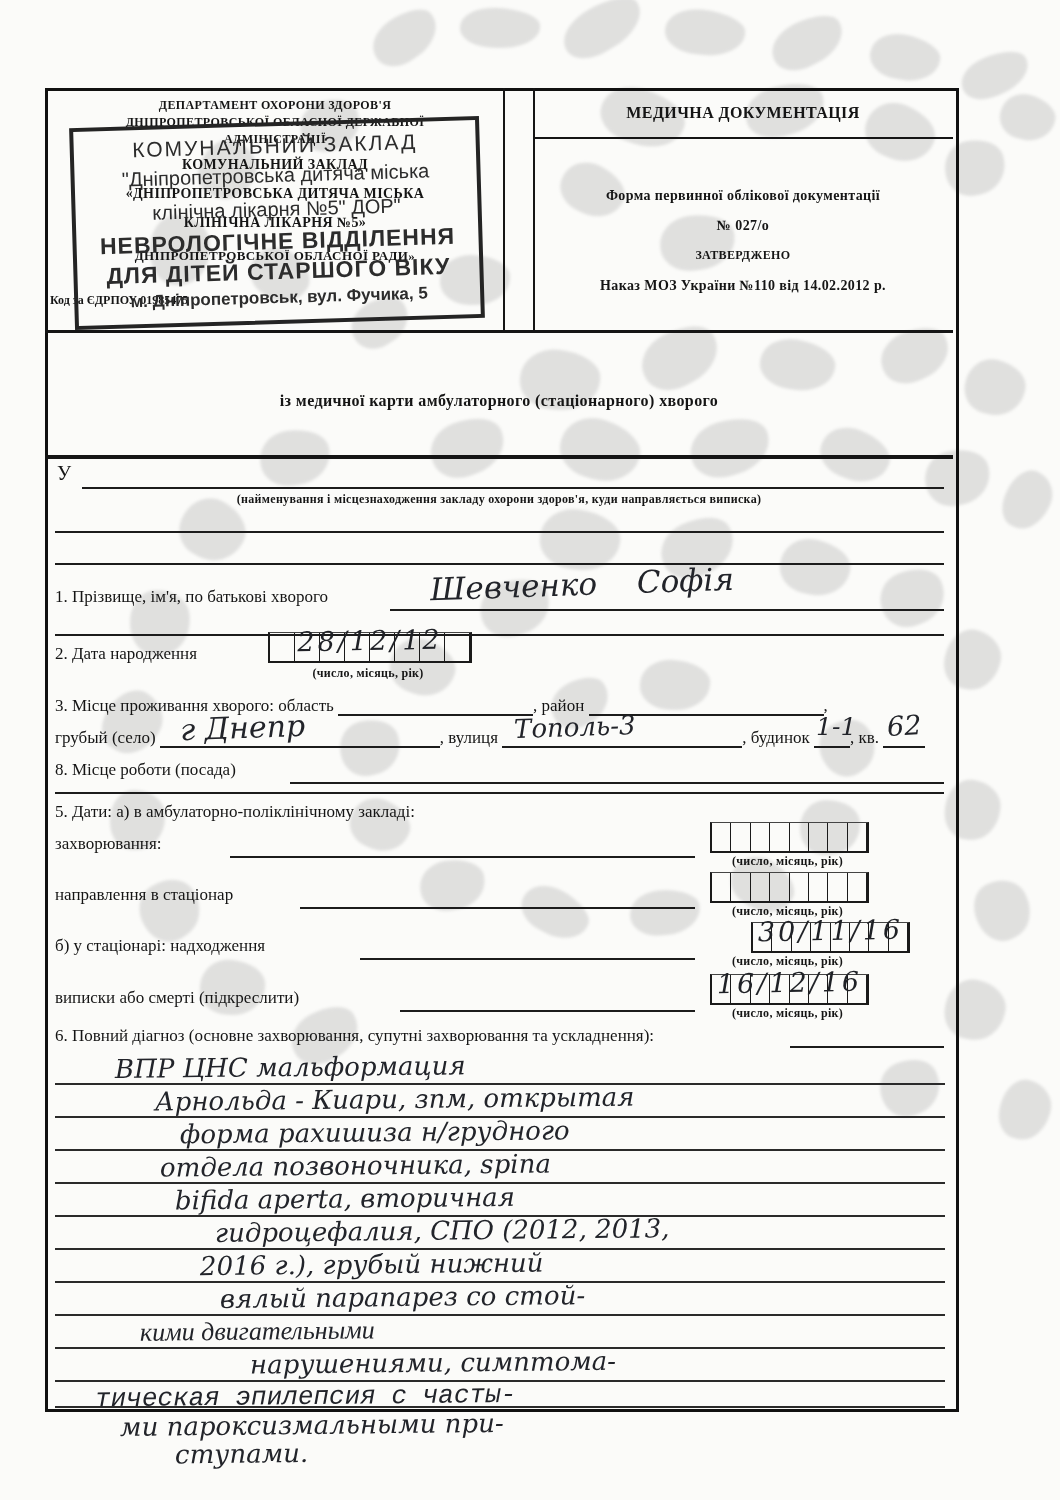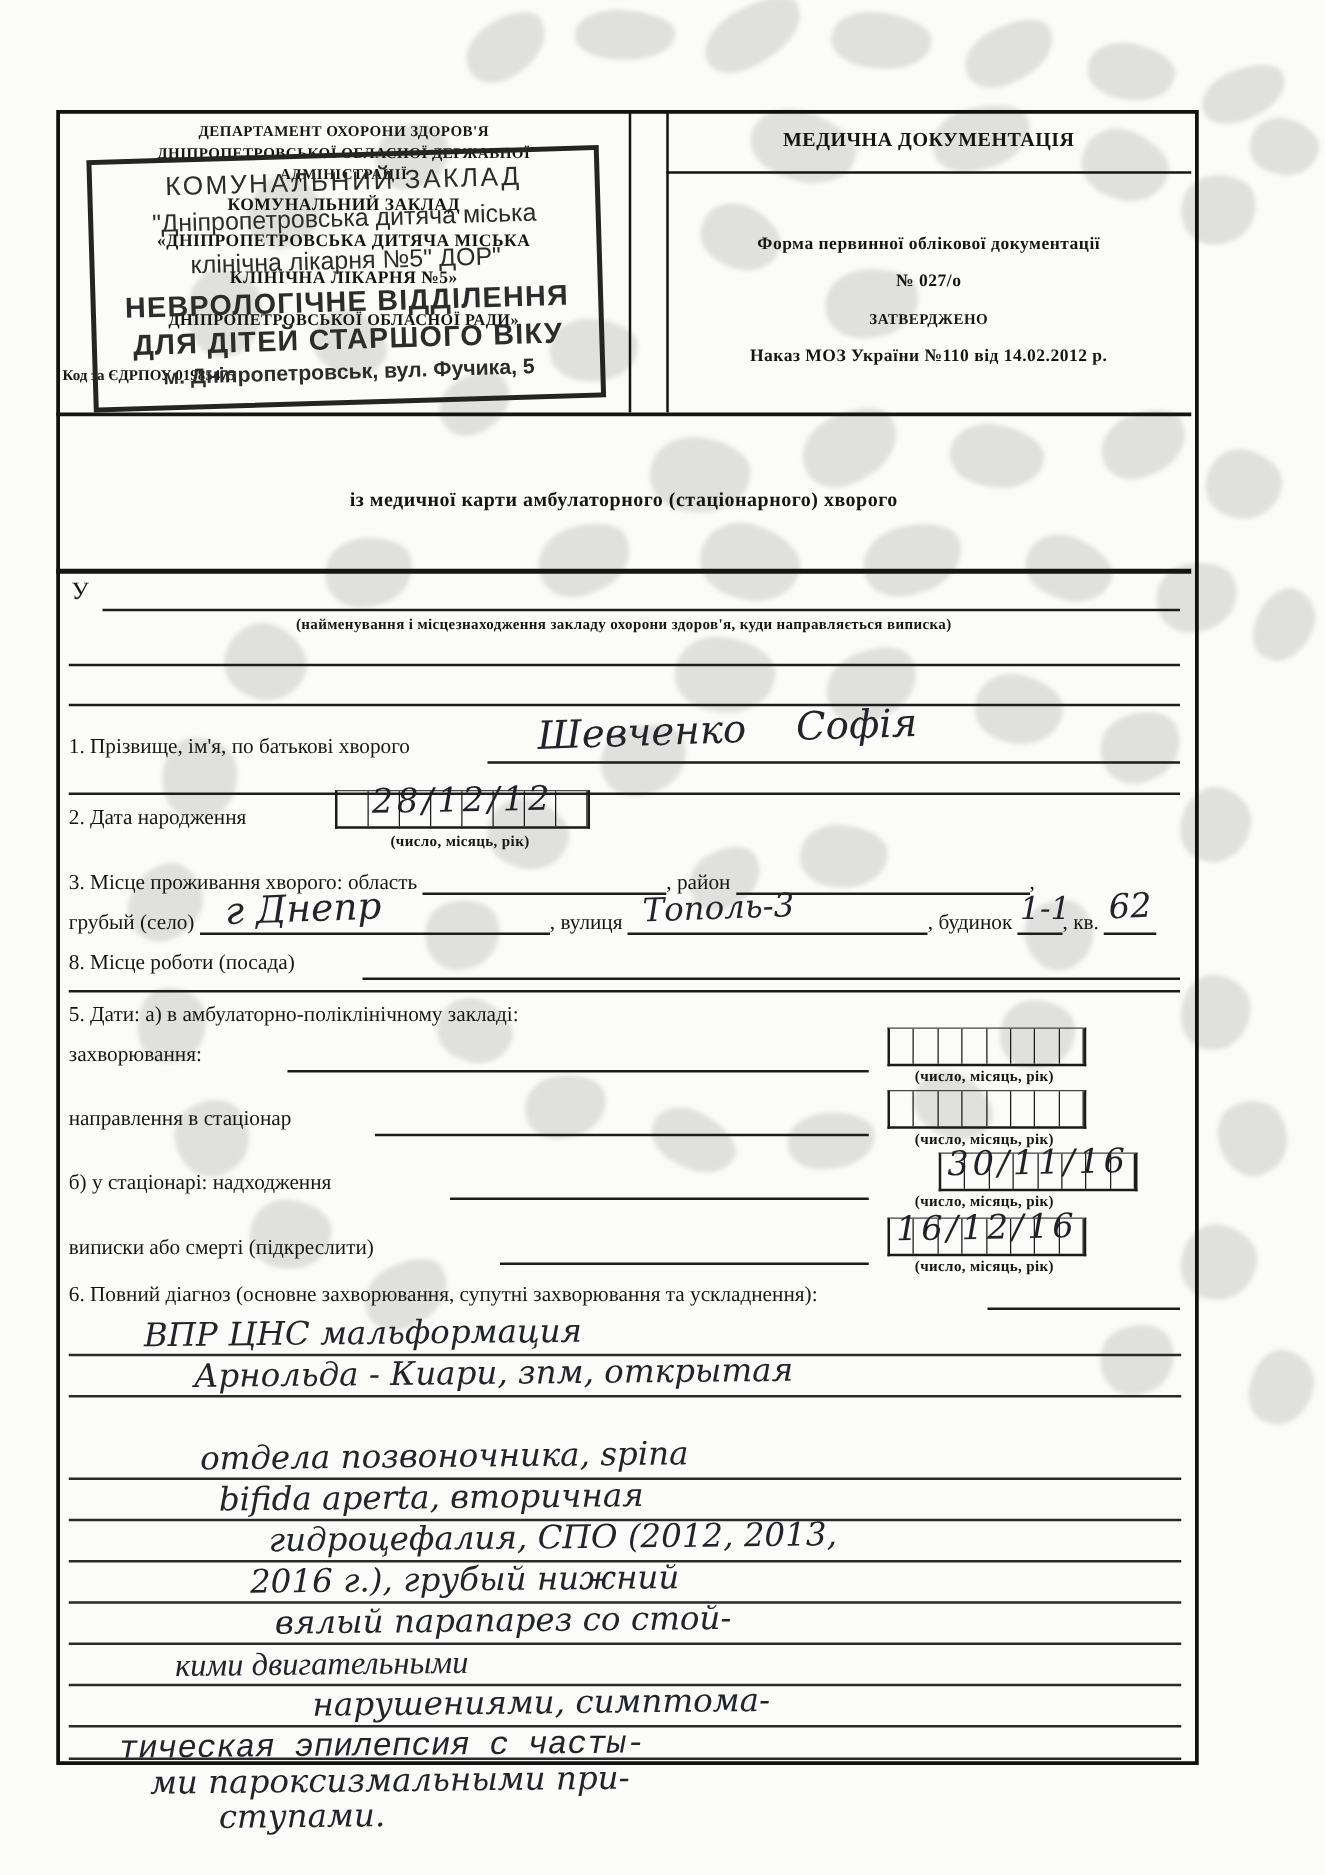--- a/index.html
+++ b/index.html
@@ -188,20 +188,23 @@
   <div class="abs ctr z cap" style="left:705px;top:1006px;width:165px;">(число, місяць, рік)</div>
 
   <div class="abs z lbl" style="left:55px;top:1026px;">6. Повний діагноз (основне захворювання, супутні захворювання та ускладнення):</div>
   <div class="fullline" style="left:790px;top:1046px;width:154px;"></div>
 
   <div class="dxrow ul hand" style="top:1050px;">
       <span style="padding-left:60px;">ВПР ЦНС мальформация</span>
     </div>
   <div class="dxrow ul hand" style="top:1083px;">
       <span style="padding-left:100px;">Арнольда - Киари, зпм, открытая</span>
+    </div>
+  <div class="dxrow ul hand" style="top:1116px;">
+      <span style="padding-left:125px;">форма рахишиза н/грудного</span>
     </div>
   <div class="dxrow ul hand" style="top:1149px;">
       <span style="padding-left:105px;">отдела позвоночника, spina</span>
     </div>
   <div class="dxrow ul hand" style="top:1182px;">
       <span style="padding-left:120px;">bifida aperta, вторичная</span>
     </div>
   <div class="dxrow ul hand" style="top:1215px;">
       <span style="padding-left:160px;">гидроцефалия, СПО (2012, 2013,</span>
     </div>

